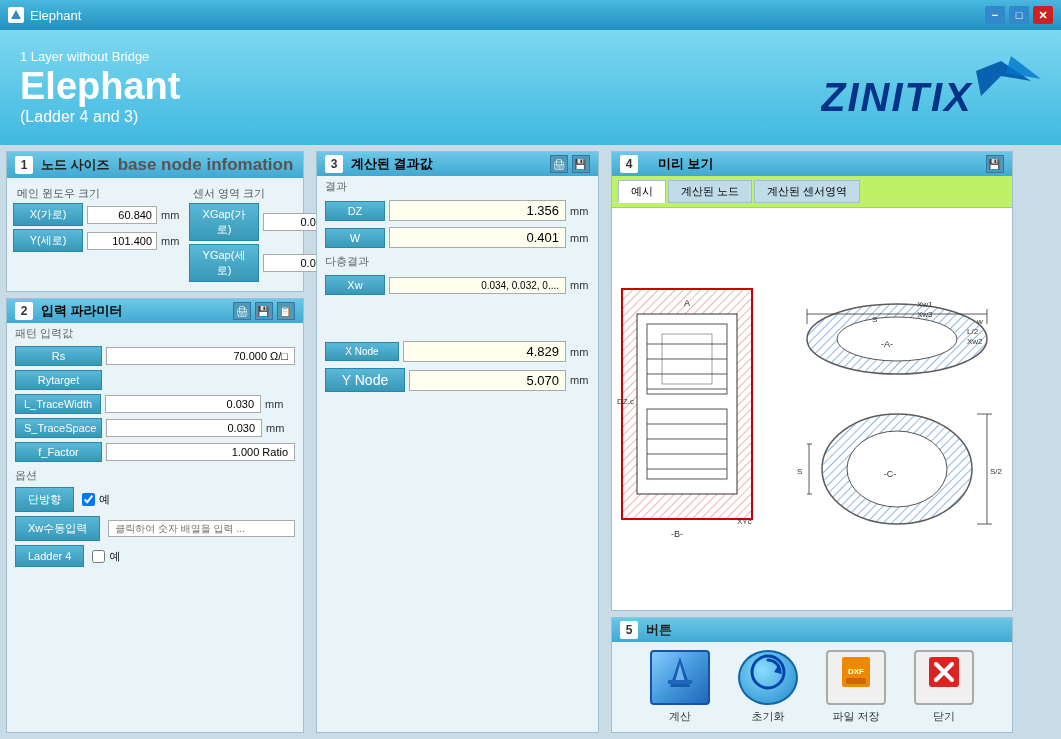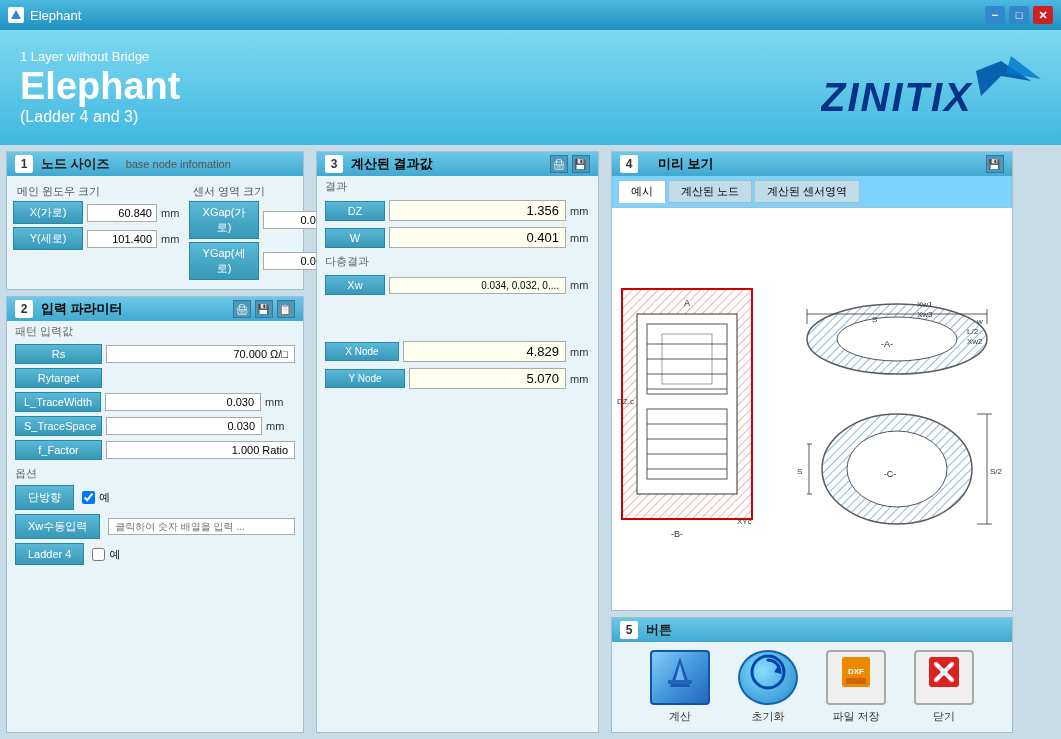--- a/index.html
+++ b/index.html
@@ -75,21 +75,21 @@
       font-weight: bold;
     }
     .section-num {
       background: white;
       color: #333;
       width: 18px; height: 18px;
       border-radius: 2px;
       display: flex; align-items: center; justify-content: center;
       font-size: 12px; font-weight: bold;
     }
-    .section-subtitle { color: #555; font-size: 11px; font-weight: normal; margin-left: 8px; }
+    .section-subtitle { color: #555; font-size: 17px; font-weight: bold; margin-left: 0; }
 
     
     .node-section { }
     .grid-label { font-size: 11px; color: #555; padding: 2px 4px; }
     .field-row { display: flex; align-items: center; gap: 4px; margin-bottom: 3px; }
     .field-label {
       background: linear-gradient(to bottom, #5ab8d8, #3898b8);
       color: white;
       font-size: 11px;
       padding: 3px 6px;
@@ -187,21 +187,21 @@
       background: linear-gradient(to bottom, #6cc8e8, #40a8d0);
       padding: 3px 8px;
       display: flex;
       align-items: center;
       justify-content: space-between;
     }
     .preview-tabs {
       display: flex;
       gap: 2px;
       padding: 4px 6px;
-      background: #7dd3fc;
+      background: #bef264;
       border-bottom: 1px solid #a0c0d0;
     }
     .preview-tab {
       padding: 3px 12px;
       font-size: 11px;
       border: 1px solid #a0c0d0;
       cursor: pointer;
       background: #c0dce8;
     }
     .preview-tab.active {
@@ -457,21 +457,21 @@
         </div>
 
         <div style="height:40px;"></div>
 
         <div class="result-row">
           <div class="result-name" style="width: 74px; font-size: 10px;">X Node</div>
           <div class="result-value">4.829</div>
           <span class="result-unit">mm</span>
         </div>
         <div class="result-row">
-          <div class="result-name" style="width: 80px; font-size: 10px;">Y Node</div>
+          <div class="result-name" style="width: 80px; font-size: 14px;">Y Node</div>
           <div class="result-value">5.070</div>
           <span class="result-unit">mm</span>
         </div>
       </div>
     </div>
 
     <div class="right-panel">
 
       <div class="preview-box">
         <div class="preview-header">

